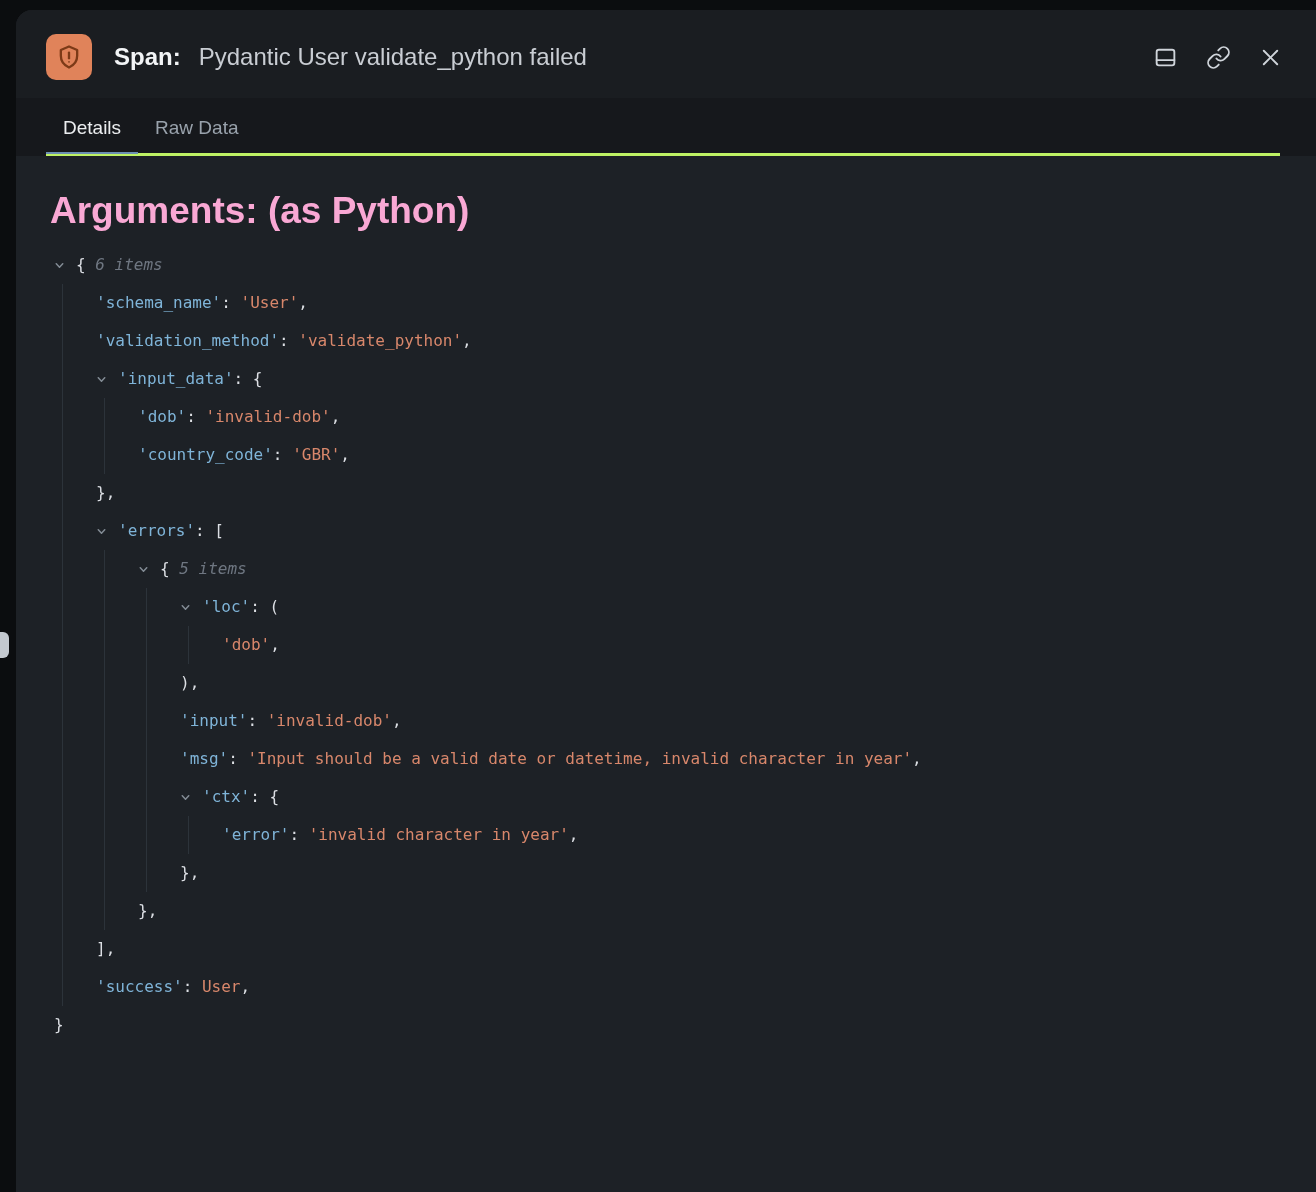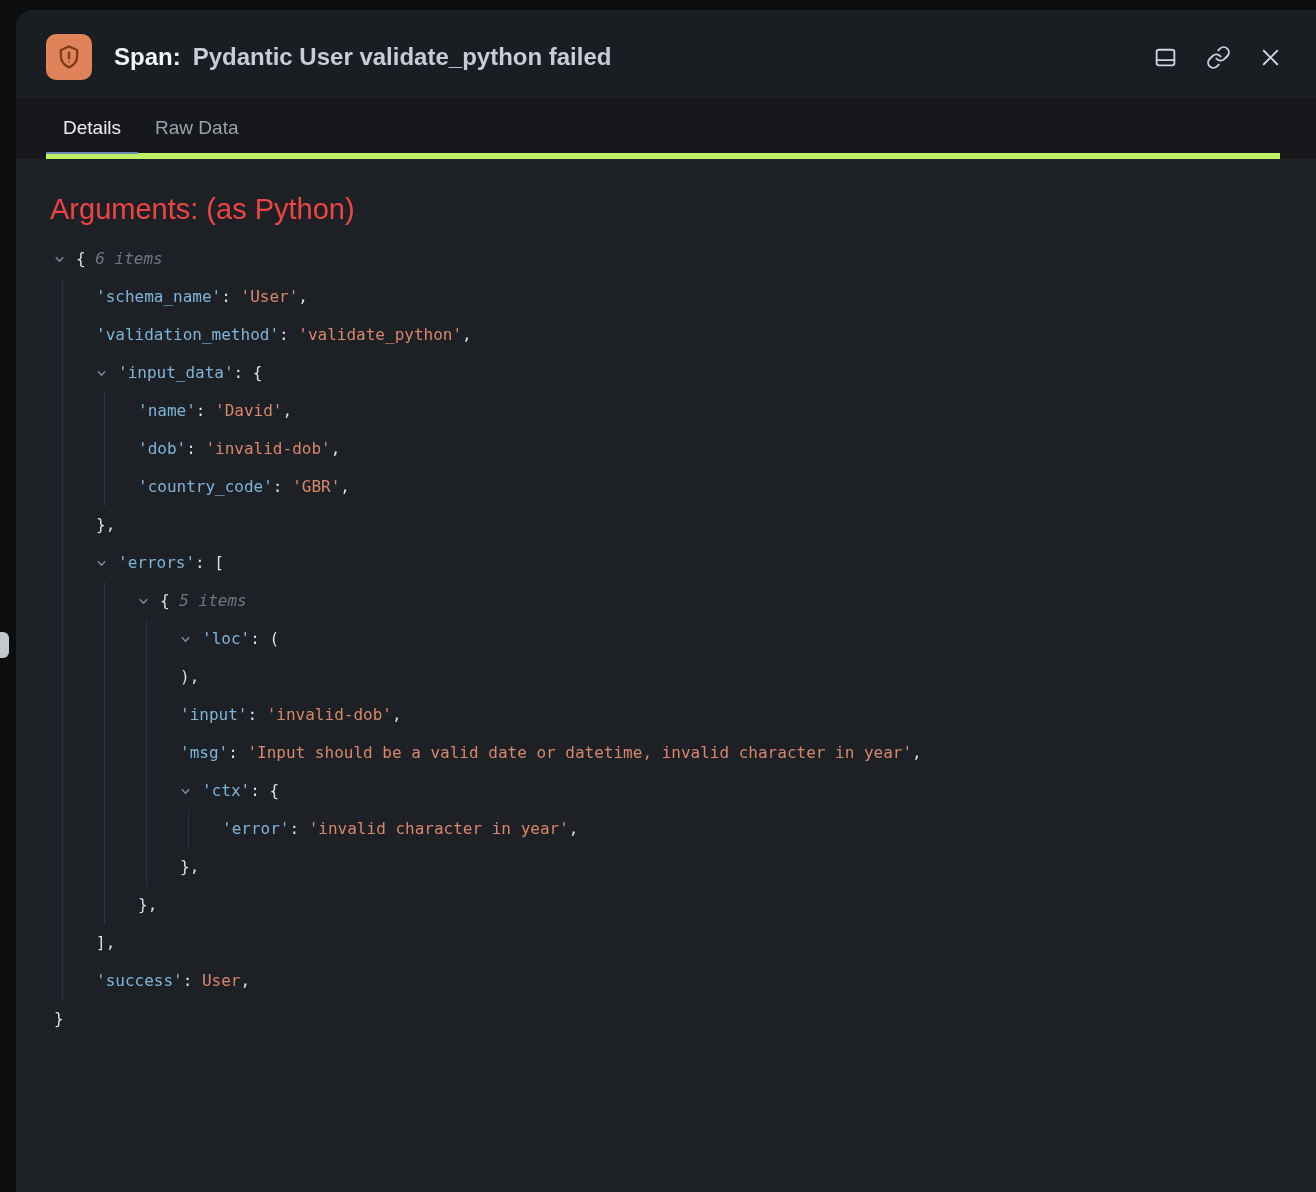--- a/index.html
+++ b/index.html
@@ -9,31 +9,31 @@
     border-top-left-radius:16px;
     overflow:hidden;
     font-family:"Liberation Sans",sans-serif;
     color:#e7eaed;
   }
   
   .hdr{display:flex;align-items:center;gap:22px;padding:24px 34px 18px 30px;background:var(--c-header-background,#1a1d21);}
   .badge{width:46px;height:46px;border-radius:10px;background:var(--c-badge-background,#e0835a);display:flex;align-items:center;justify-content:center;flex:0 0 auto;}
   .title{font-size:24px;}
   .t-b{font-weight:700;color:#f2f4f6;}
-  .t-r{color:#c9cdd3;margin-left:12px;font-weight:700;}
+  .t-r{color:#c9cdd3;margin-left:18px;font-weight:400;}
   .hicons{margin-left:auto;display:flex;gap:28px;align-items:center;color:#cfd4da;}
   .icon-btn{background:none;border:none;padding:0;margin:0;color:#cfd4da;cursor:pointer;display:flex;align-items:center;}
   
   .tabbar{background:var(--c-tabbar-background,#16181c);padding:6px 36px 0 30px;}
-  .tabs-row{border-bottom:6px solid #bef264;display:flex;align-items:center;}
+  .tabs-row{border-bottom:3px solid #bef264;display:flex;align-items:center;}
   .tab{display:inline-block;padding:13px 17px;font-size:19px;color:#99a2ac;cursor:pointer;border-bottom:2px solid transparent;margin-bottom:-1px;position:relative;}
   .tab.active{color:#eceef0;border-bottom-color:var(--c-tab-underline,#6b8fb3);}
   
   .content{padding:34px 28px 40px 34px;}
-  h1{margin:0 0 14px 0;font-size:29px;font-weight:400;color:#ef4444;}
+  h1{margin:0 0 14px 0;font-size:37px;font-weight:700;color:#f9a8d4;}
   .code{font-family:"DejaVu Sans Mono",monospace;font-size:16px;color:var(--c-punctuation,#dcdfe4);padding-left:4px;}
   .cl{line-height:38px;white-space:pre;}
   .kids{margin-left:8px;border-left:1px solid var(--c-guide,#2c333a);padding-left:33px;}
   .chev{display:inline-block;width:22px;color:#828b94;cursor:pointer;}
   .chev svg{vertical-align:-1px;}
   .seg-key{color:var(--c-key,#7fb4d8);text-align:center;}
   .seg-str{color:var(--c-string,#d8876b);margin-top:33px;}
   .seg-meta{color:var(--c-meta,#6e7681);font-style:italic;}
   .seg-punct{color:var(--c-punctuation,#dcdfe4);}
   .seg-bool{color:var(--c-boolean,#d8876b);}
@@ -90,36 +90,38 @@
         <div class="cl"><span class="chev"><svg width="11" height="11" viewBox="0 0 12 12" fill="none" stroke="currentColor" stroke-width="1.6" stroke-linecap="round" stroke-linejoin="round">
               <path d="M2.5 4 L6 8 L9.5 4"></path>
             </svg></span><span class="seg-punct">{ </span><span class="seg-meta">6 items</span></div>
         <div class="kids">
           <div class="cl"><span class="seg-key">'schema_name'</span><span class="seg-punct">: </span><span class="seg-str">'User'</span><span class="seg-punct">,</span></div>
           <div class="cl"><span class="seg-key">'validation_method'</span><span class="seg-punct">: </span><span class="seg-str">'validate_python'</span><span class="seg-punct">,</span></div>
           <div class="cl"><span class="chev"><svg width="11" height="11" viewBox="0 0 12 12" fill="none" stroke="currentColor" stroke-width="1.6" stroke-linecap="round" stroke-linejoin="round">
                 <path d="M2.5 4 L6 8 L9.5 4"></path>
               </svg></span><span class="seg-key">'input_data'</span><span class="seg-punct">: </span><span class="seg-punct">{</span></div>
           <div class="kids">
-            <div class="cl"><span class="seg-key">'name'</span><span class="seg-punct">: </span><span class="seg-str">'David'</span><span class="seg-punct">,</span></div>
             <div class="cl"><span class="seg-key">'dob'</span><span class="seg-punct">: </span><span class="seg-str">'invalid-dob'</span><span class="seg-punct">,</span></div>
             <div class="cl"><span class="seg-key">'country_code'</span><span class="seg-punct">: </span><span class="seg-str">'GBR'</span><span class="seg-punct">,</span></div>
           </div>
           <div class="cl"><span class="seg-punct">},</span></div>
           <div class="cl"><span class="chev"><svg width="11" height="11" viewBox="0 0 12 12" fill="none" stroke="currentColor" stroke-width="1.6" stroke-linecap="round" stroke-linejoin="round">
                 <path d="M2.5 4 L6 8 L9.5 4"></path>
               </svg></span><span class="seg-key">'errors'</span><span class="seg-punct">: </span><span class="seg-punct">[</span></div>
           <div class="kids">
             <div class="cl"><span class="chev"><svg width="11" height="11" viewBox="0 0 12 12" fill="none" stroke="currentColor" stroke-width="1.6" stroke-linecap="round" stroke-linejoin="round">
                   <path d="M2.5 4 L6 8 L9.5 4"></path>
                 </svg></span><span class="seg-punct">{ </span><span class="seg-meta">5 items</span></div>
             <div class="kids">
               <div class="cl"><span class="chev"><svg width="11" height="11" viewBox="0 0 12 12" fill="none" stroke="currentColor" stroke-width="1.6" stroke-linecap="round" stroke-linejoin="round">
                     <path d="M2.5 4 L6 8 L9.5 4"></path>
                   </svg></span><span class="seg-key">'loc'</span><span class="seg-punct">: </span><span class="seg-punct">(</span></div>
+              <div class="kids">
+                <div class="cl"><span class="seg-str">'dob'</span><span class="seg-punct">,</span></div>
+              </div>
               <div class="cl"><span class="seg-punct">),</span></div>
               <div class="cl"><span class="seg-key">'input'</span><span class="seg-punct">: </span><span class="seg-str">'invalid-dob'</span><span class="seg-punct">,</span></div>
               <div class="cl"><span class="seg-key">'msg'</span><span class="seg-punct">: </span><span class="seg-str">'Input should be a valid date or datetime, invalid character in year'</span><span class="seg-punct">,</span></div>
               <div class="cl"><span class="chev"><svg width="11" height="11" viewBox="0 0 12 12" fill="none" stroke="currentColor" stroke-width="1.6" stroke-linecap="round" stroke-linejoin="round">
                     <path d="M2.5 4 L6 8 L9.5 4"></path>
                   </svg></span><span class="seg-key">'ctx'</span><span class="seg-punct">: </span><span class="seg-punct">{</span></div>
               <div class="kids">
                 <div class="cl"><span class="seg-key">'error'</span><span class="seg-punct">: </span><span class="seg-str">'invalid character in year'</span><span class="seg-punct">,</span></div>
               </div>
               <div class="cl"><span class="seg-punct">},</span></div>

